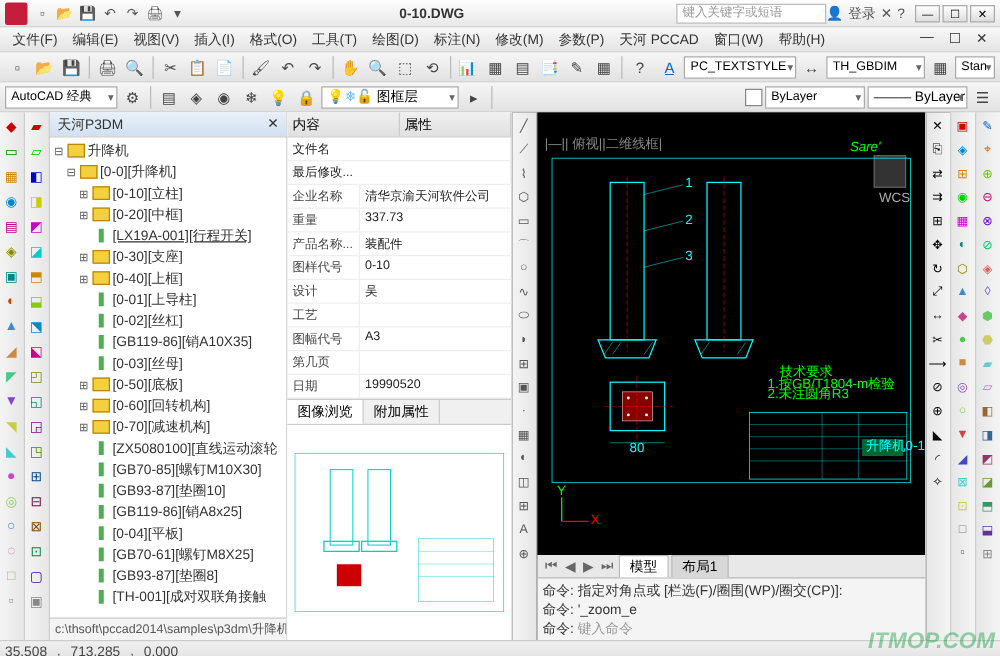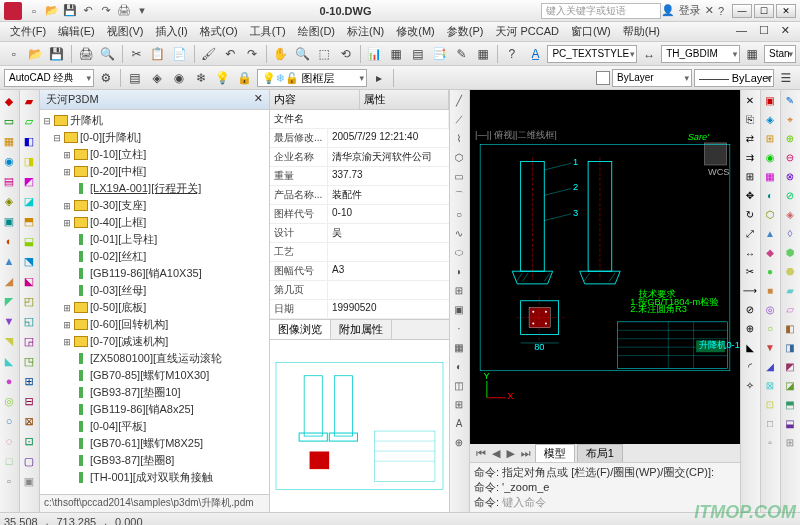--- a/index.html
+++ b/index.html
@@ -16,21 +16,21 @@
 .menubar{height:20px;background:linear-gradient(#f8f8f8,#e4e4e4);display:flex;padding:0 4px;border-bottom:1px solid #ccc}
 .menubar span{padding:2px 6px;color:#333;font-size:11px}
 .toolbar{height:24px;background:linear-gradient(#f6f6f6,#e2e2e2);display:flex;align-items:center;padding:0 4px;gap:2px;border-bottom:1px solid #ccc}
 .toolbar .tbtn{width:20px;height:20px;display:flex;align-items:center;justify-content:center;color:#444;font-size:12px}
 .toolbar .sep{width:1px;height:18px;background:#bbb;margin:0 2px}
 .toolbar .combo{height:18px;border:1px solid #aaa;background:#fff;padding:0 14px 0 4px;font-size:10px;line-height:16px;position:relative;white-space:nowrap}
 .toolbar .combo::after{content:"▾";position:absolute;right:2px;top:0;color:#666;font-size:9px}
 .main-area{display:flex;height:422px}
 .left-tools{width:20px;background:linear-gradient(90deg,#f4f4f4,#e6e6e6);border-right:1px solid #ccc;display:flex;flex-direction:column;gap:2px;padding:2px 0}
 .left-tools span{width:18px;height:18px;display:flex;align-items:center;justify-content:center;font-size:11px}
-.tree-panel{width:230px;background:#fff;border-right:1px solid #ccc;display:flex;flex-direction:column}
+.tree-panel{width:190px;background:#fff;border-right:1px solid #ccc;display:flex;flex-direction:column}
 .tree-header{height:20px;background:linear-gradient(#e8f0f8,#d0e0f0);padding:2px 6px;font-size:11px;color:#333;border-bottom:1px solid #ccc;display:flex;justify-content:space-between}
 .tree-body{flex:1;overflow:auto;padding:2px}
 .tree-node{display:flex;align-items:center;gap:2px;padding:1px 0;font-size:11px;color:#333;white-space:nowrap}
 .tree-node .exp{width:10px;font-size:9px;color:#666;text-align:center}
 .tree-node .ico{width:14px;height:11px;display:inline-block}
 .ico-folder{background:#f4d03f;border:1px solid #b8860b}
 .ico-part{background:#4caf50;width:4px!important;height:11px;margin:0 5px}
 .tree-footer{height:18px;border-top:1px solid #ccc;padding:1px 4px;font-size:10px;color:#555;background:#f4f4f4;white-space:nowrap;overflow:hidden}
 .mid-panel{width:180px;background:#fff;border-right:1px solid #ccc;display:flex;flex-direction:column}
 .prop-table{flex:0 0 auto}
@@ -346,21 +346,20 @@
       <div class="hdr">
         <span>内容</span>
         <span>属性</span>
       </div>
       <div id="prop-rows">
           <div class="prop-row">
             <span>文件名</span>
           </div>
           <div class="prop-row">
             <span>最后修改...</span>
-            <span>2005/7/29 12:21:40</span>
           </div>
           <div class="prop-row">
             <span>企业名称</span>
             <span>清华京渝天河软件公司</span>
           </div>
           <div class="prop-row">
             <span>重量</span>
             <span>337.73</span>
           </div>
           <div class="prop-row">

